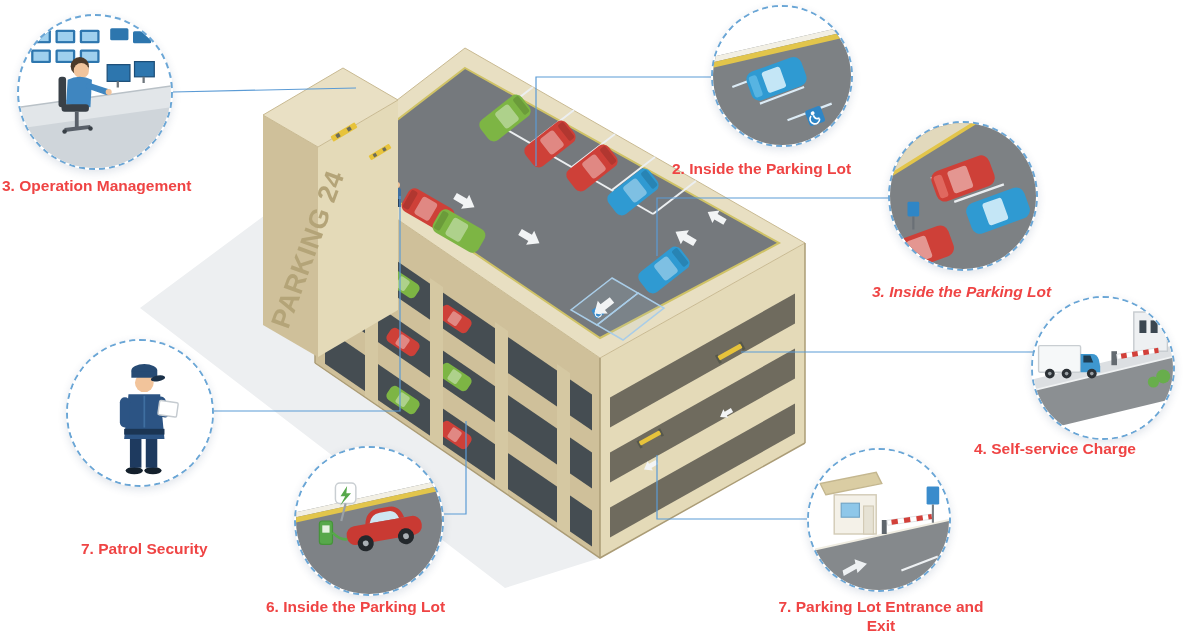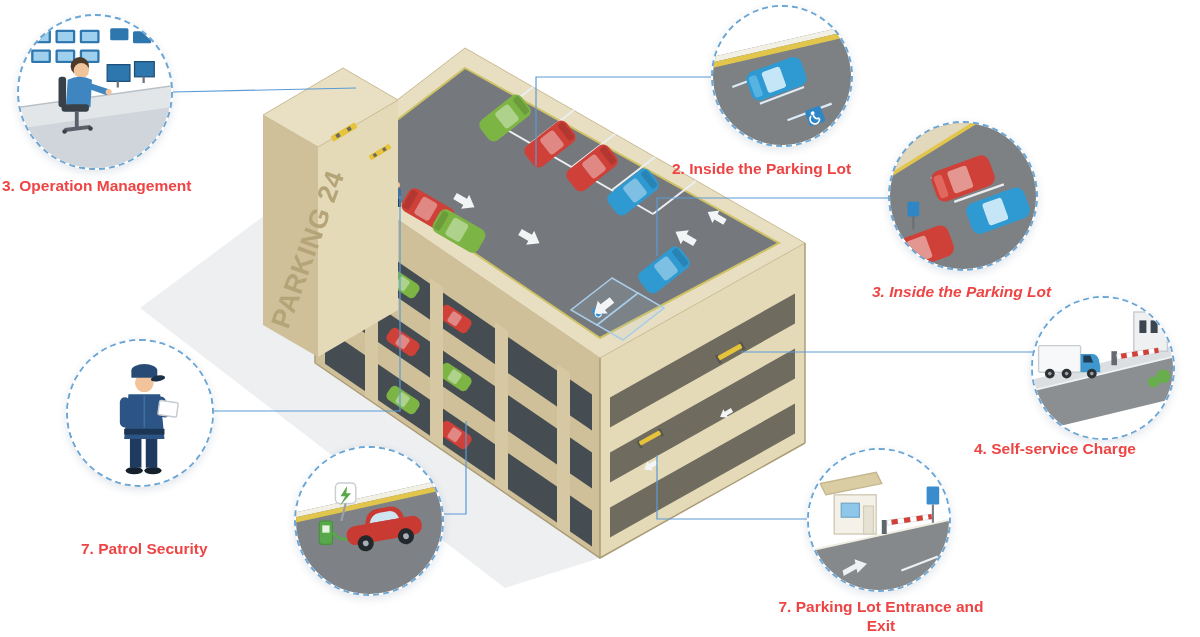--- a/index.html
+++ b/index.html
@@ -384,15 +384,16 @@
         <ellipse cx="62.5" cy="26" rx="5" ry="2" fill="#1a3048" transform="rotate(-10 62.5 26)"></ellipse>
       </g>
     </svg>
   </div>
 
   <div class="label l1">3. Operation Management</div>
   <div class="label l2">2. Inside the Parking Lot</div>
   <div class="label l3">3. Inside the Parking Lot</div>
   <div class="label l4">4. Self-service Charge</div>
   <div class="label l5">7. Parking Lot Entrance and Exit</div>
+  <div class="label l6">6. Inside the Parking Lot</div>
   <div class="label l7">7. Patrol Security</div>
 
 </div>
 
 </body></html>

